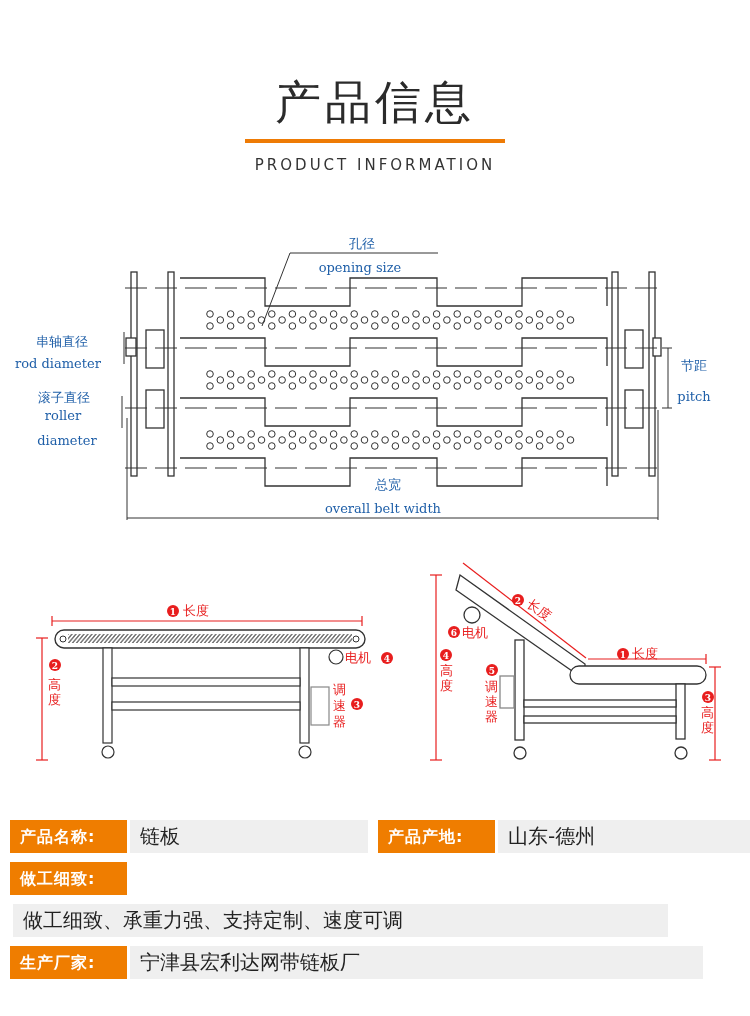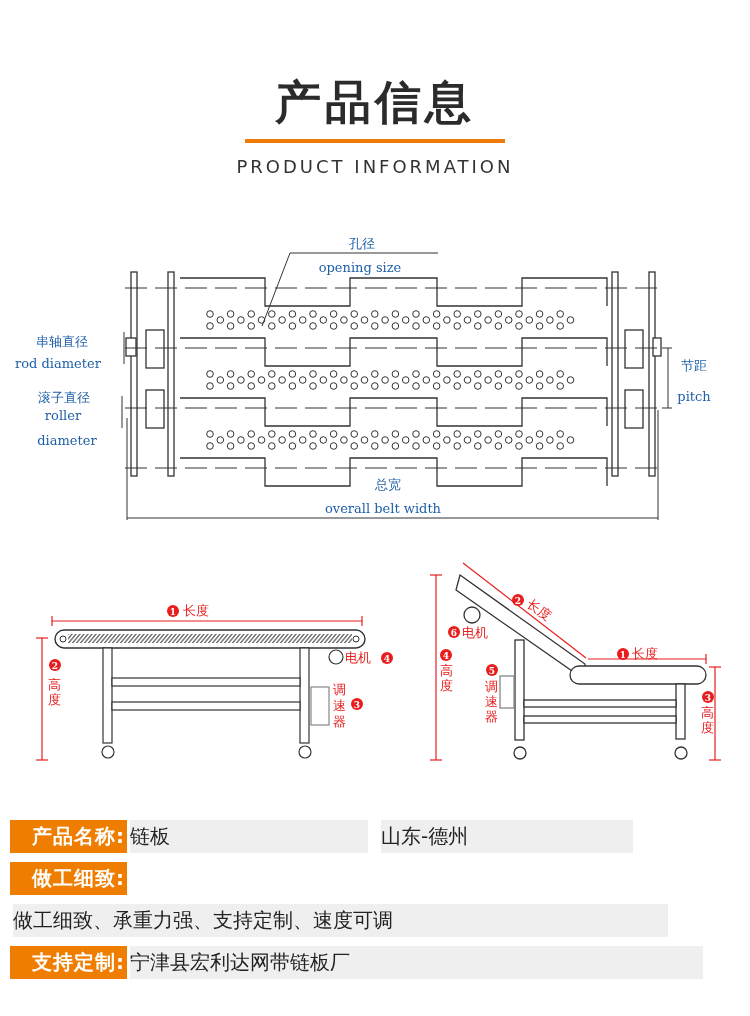--- a/index.html
+++ b/index.html
@@ -1,30 +1,30 @@
 <!DOCTYPE html>
 <html><head>
 <meta charset="utf-8">
 <style>
   * { margin: 0; padding: 0; box-sizing: border-box; }
   body { width: 750px; height: 1016px; background: #ffffff; position: relative; overflow: hidden;
          font-family: "DejaVu Sans", sans-serif; }
   .abs { position: absolute; }
-  #title { left: 0; width: 750px; top: 72px; text-align: center; font-size: 46px; font-weight: bold;
+  #title { left: 0; width: 750px; top: 72px; text-align: center; font-size: 46px; font-weight: normal;
            color: #2b2b2b; letter-spacing: 4px; }
   #title-rule { left: 245px; top: 139px; width: 260px; height: 4px; background: #ee7b05; }
-  #subtitle { left: 0; width: 750px; top: 156px; text-align: center; font-size: 18px; letter-spacing: 3px;
+  #subtitle { left: 0; width: 750px; top: 156px; text-align: center; font-size: 15px; letter-spacing: 3px;
               color: #333; }
   svg text { font-family: "DejaVu Serif", serif; }
   .lbl-blue { fill: #1f5fa8; font-size: 13px; }
   .lbl-red { fill: #e81e1e; font-family: "DejaVu Sans", sans-serif; font-size: 13px; }
   .row { position: absolute; height: 33px; display: flex; }
-  .key { background: #ef7d00; color: #fff; font-size: 20px; font-weight: bold; width: 117px; line-height: 33px;
-         padding-left: 22px; white-space: nowrap; letter-spacing: 1px; }
-  .val { background: #efefef; color: #222; font-size: 20px; line-height: 33px; 
+  .key { background: #ef7d00; color: #fff; font-size: 16px; font-weight: bold; width: 117px; line-height: 33px;
+         padding-left: 10px; white-space: nowrap; letter-spacing: 1px; }
+  .val { background: #efefef; color: #222; font-size: 20px; line-height: 33px; padding-left: 10px;
          margin-left: 3px; white-space: nowrap; }
 </style>
 </head>
 <body>
 
 <div id="title" class="abs">产品信息</div>
 <div id="title-rule" class="abs"></div>
 <div id="subtitle" class="abs">PRODUCT INFORMATION</div>
 
 <svg class="abs" style="left:0;top:220px" width="750" height="320">
@@ -334,24 +334,25 @@
     <text x="288" y="141" fill="#fff" font-size="9" text-anchor="middle" font-weight="bold">3</text>
   <text class="lbl-red" x="281" y="157">高</text>
     <text class="lbl-red" x="281" y="172">度</text>
 </svg>
 
 <div class="row" style="left:10px;top:820px">
   <div class="key">产品名称:</div>
   <div class="val" style="width:238px">链板</div>
 </div>
 <div class="row" style="left:378px;top:820px">
+  <div class="key">产品产地:</div>
   <div class="val" style="width:252px">山东-德州</div>
 </div>
 <div class="row" style="left:10px;top:862px">
   <div class="key">做工细致:</div>
 </div>
 <div class="row" style="left:10px;top:904px">
   <div class="val" style="width:655px">做工细致、承重力强、支持定制、速度可调</div>
 </div>
 <div class="row" style="left:10px;top:946px">
-  <div class="key">支持定制:</div>
+  <div class="key">生产厂家:</div>
   <div class="val" style="width:573px">宁津县宏利达网带链板厂</div>
 </div>
 
 </body></html>

